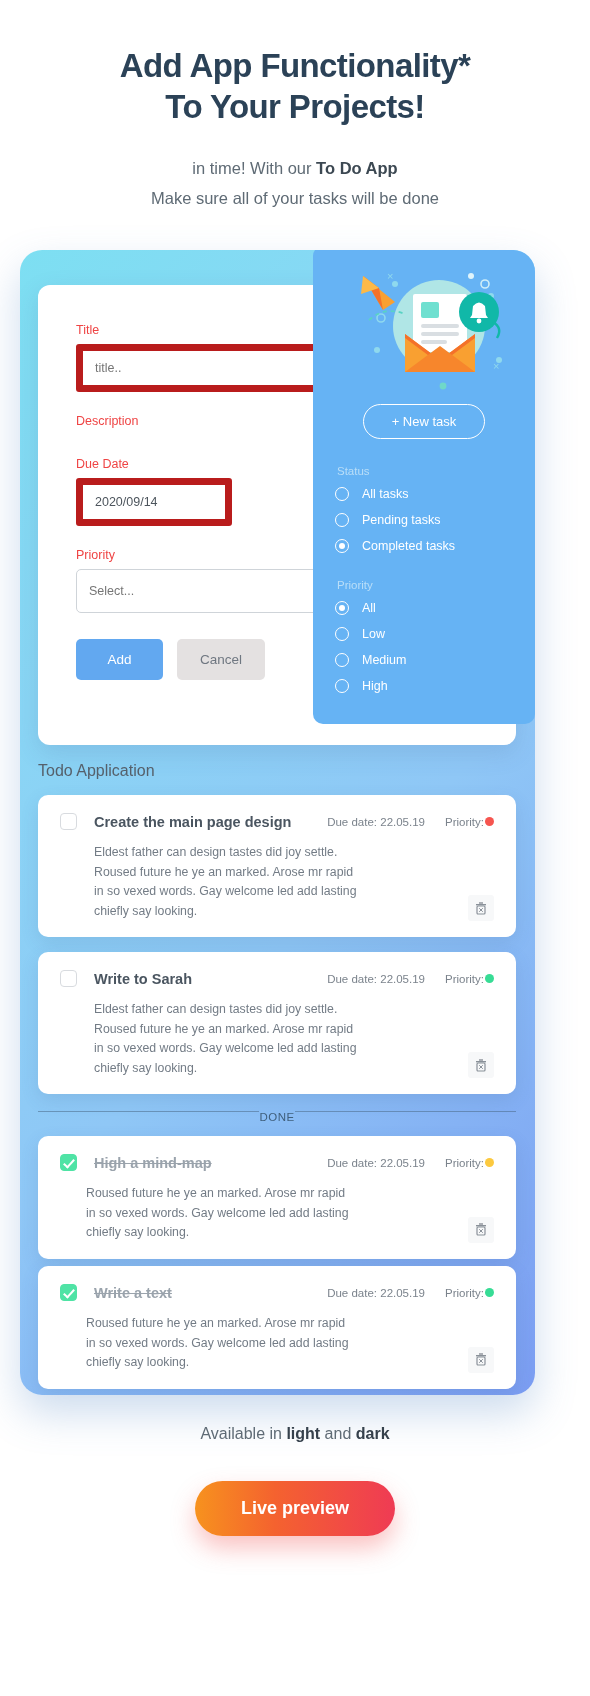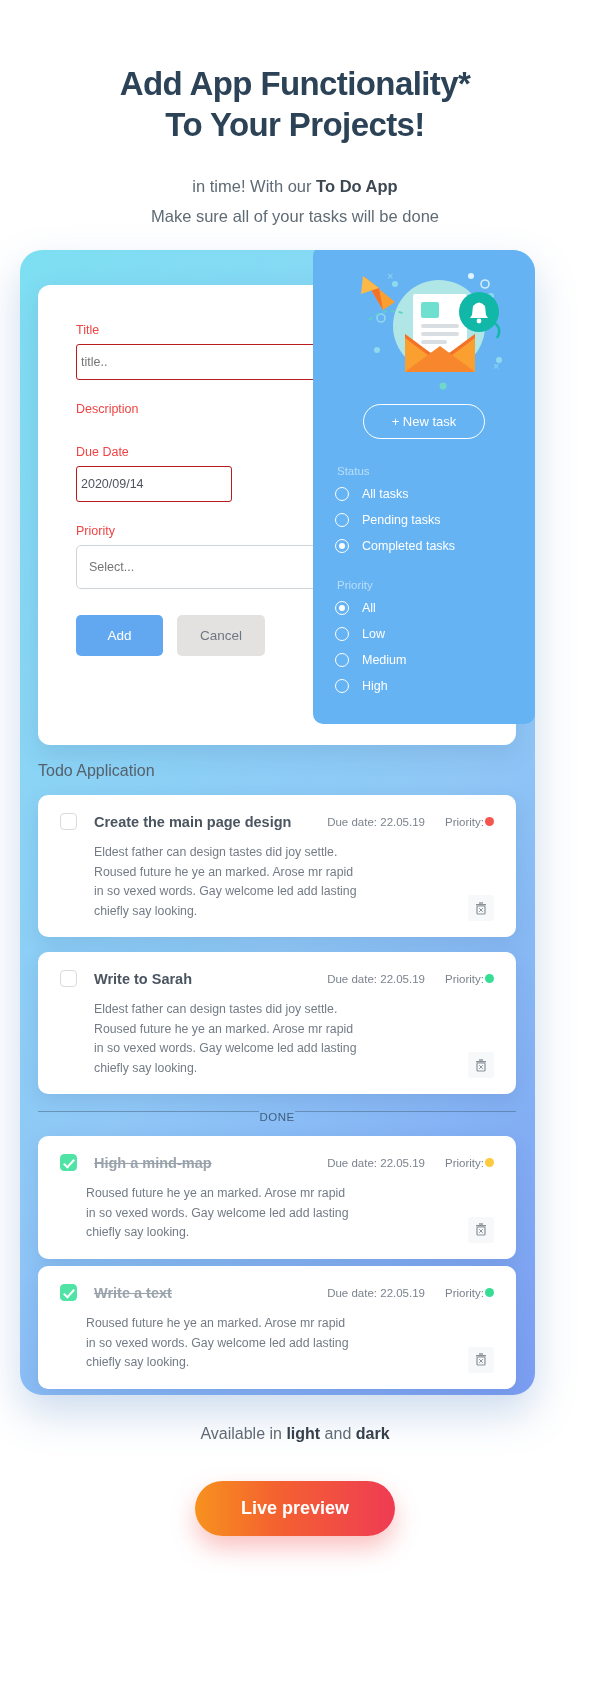--- a/index.html
+++ b/index.html
@@ -4,21 +4,21 @@
 <style>
   * { box-sizing: border-box; margin: 0; padding: 0; }
   html, body {
     width: 590px;
     background: #ffffff;
     font-family: "Liberation Sans", sans-serif;
   }
   body { position: relative; width: 590px; height: 1696px; overflow: hidden; }
 
   
-  .header { padding-top: 63px; text-align: center; }
+  .header { padding-top: 45px; text-align: center; }
   .headline {
     font-size: 33px;
     line-height: 41px;
     font-weight: bold;
     color: #2b4257;
     letter-spacing: -0.6px;
   }
   .subhead {
     margin-top: 26px;
     font-size: 16.5px;
@@ -51,26 +51,26 @@
     border-radius: 12px;
     box-shadow: 0 8px 24px rgba(60,90,140,.16);
   }
   .field-label {
     font-size: 12.5px;
     color: #ef4444;
     margin-bottom: 7px;
   }
   .form-inner { padding: 38px 38px 0 38px; }
   .inp {
-    border: 1px solid #b91c1c;
+    border: 7px solid #b91c1c;
     border-radius: 3px;
     background: #fff;
     font-size: 12.5px;
     color: #a9afb6;
-    padding: 10px 4px;
+    padding: 10px 12px;
     width: 100%;
   }
   .inp.date { width: 156px; color: #4d555d; }
   .inp.textarea { height: 78px; }
   .inp.select {
     border: 1px solid #cfd4d9;
     border-radius: 5px;
     padding: 14px 12px;
   }
   .gap { height: 22px; }

